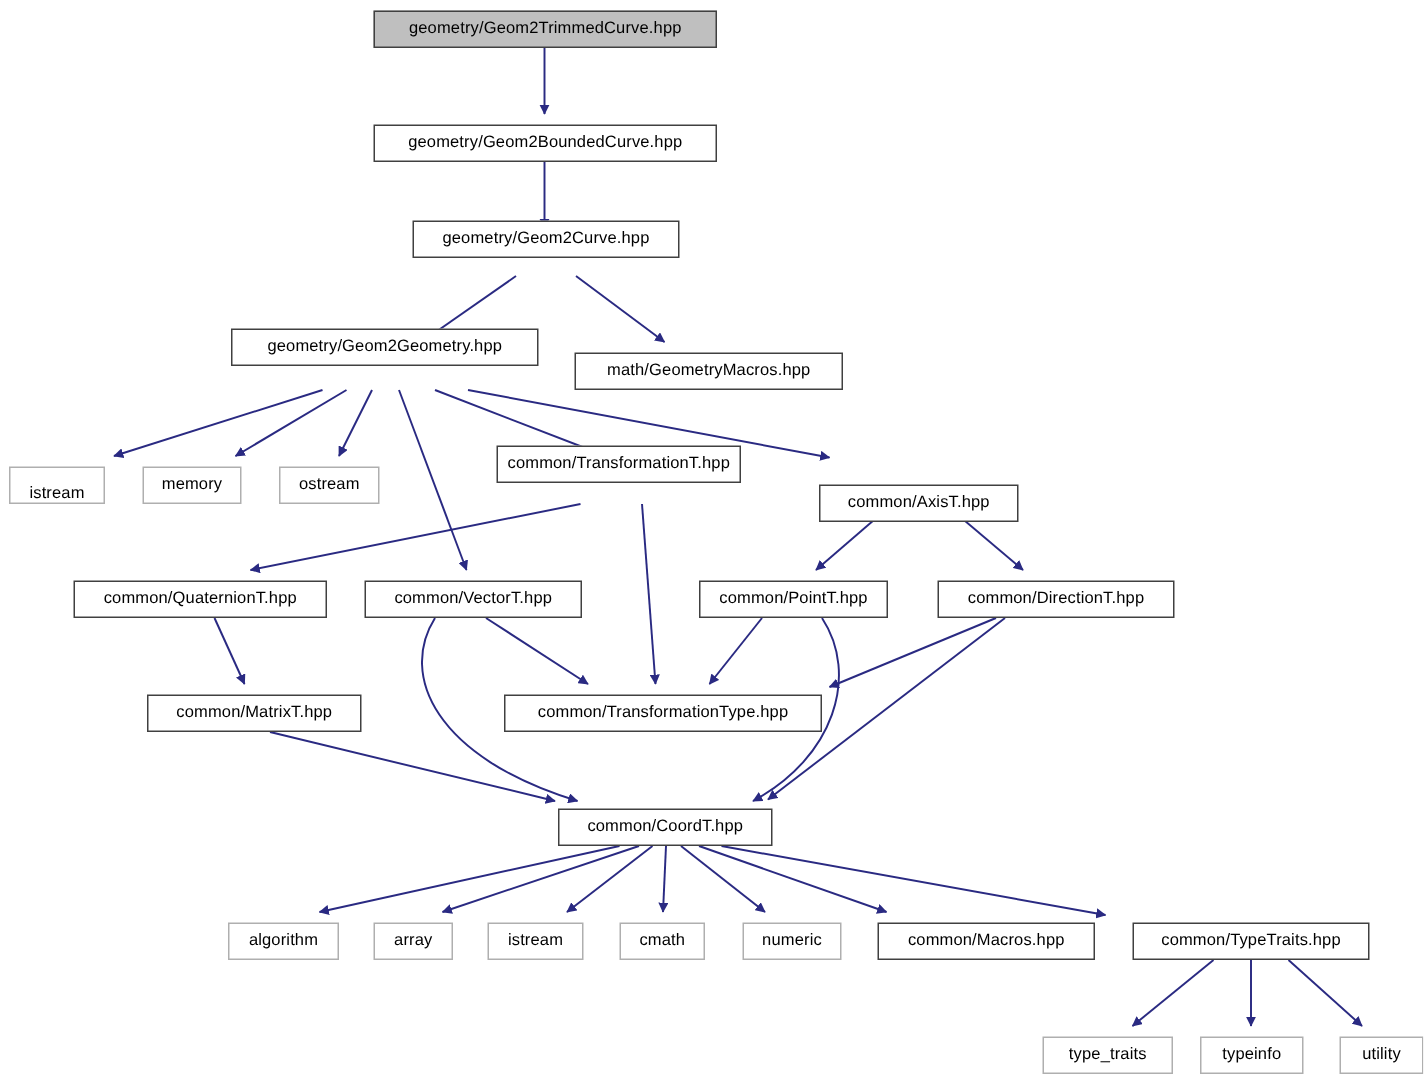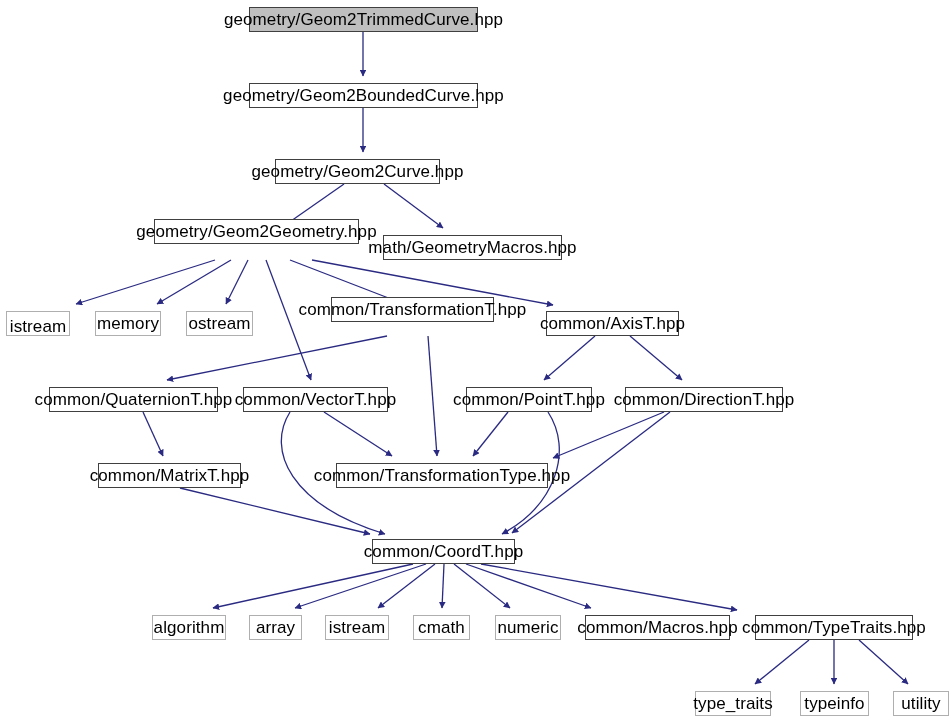--- a/index.html
+++ b/index.html
@@ -24,21 +24,21 @@
     height: 723px;
     pointer-events: none;
   }
   .node {
     position: absolute;
     box-sizing: border-box;
     display: flex;
     align-items: center;
     justify-content: center;
     white-space: nowrap;
-    font-size: 17px;
+    font-size: 11px;
     line-height: 1;
     color: #000000;
     background: #ffffff;
     border: 1px solid #afafaf;
     height: 25px;
     letter-spacing: 0.1px;
     cursor: default;
   }
   .node.project {
     border: 1px solid #404040;
@@ -96,42 +96,42 @@
       <path d="M 834,640 L 834,684" fill="none" stroke="#2a2a82" stroke-width="1.3" marker-end="url(#arrowhead)"></path>
       <path d="M 859,640 L 908,684" fill="none" stroke="#2a2a82" stroke-width="1.3" marker-end="url(#arrowhead)"></path>
     </svg>
   <div id="nodes-layer">
       <div class="node root project" style="left: 249px; top: 7px; width: 229px;">
         <span class="node-label">geometry/Geom2TrimmedCurve.hpp</span>
       </div>
       <div class="node project" style="left: 249px; top: 83px; width: 229px;">
         <span class="node-label">geometry/Geom2BoundedCurve.hpp</span>
       </div>
-      <div class="node project" style="left: 275px; top: 159px; width: 165px;">
+      <div class="node project" style="left: 275px; top: 147px; width: 178px;">
         <span class="node-label">geometry/Geom2Curve.hpp</span>
       </div>
       <div class="node project" style="left: 154px; top: 219px; width: 205px;">
         <span class="node-label">geometry/Geom2Geometry.hpp</span>
       </div>
       <div class="node project" style="left: 383px; top: 235px; width: 179px;">
         <span class="node-label">math/GeometryMacros.hpp</span>
       </div>
       <div class="node system" style="left: 6px; top: 311px; width: 64px; align-items: flex-end;">
         <span class="node-label">istream</span>
       </div>
       <div class="node system" style="left: 95px; top: 311px; width: 66px;">
         <span class="node-label">memory</span>
       </div>
       <div class="node system" style="left: 186px; top: 311px; width: 67px;">
         <span class="node-label">ostream</span>
       </div>
       <div class="node project" style="left: 331px; top: 297px; width: 163px;">
         <span class="node-label">common/TransformationT.hpp</span>
       </div>
-      <div class="node project" style="left: 546px; top: 311px; width: 133px;">
+      <div class="node project" style="left: 546px; top: 323px; width: 133px;">
         <span class="node-label">common/AxisT.hpp</span>
       </div>
       <div class="node project" style="left: 49px; top: 387px; width: 169px;">
         <span class="node-label">common/QuaternionT.hpp</span>
       </div>
       <div class="node project" style="left: 243px; top: 387px; width: 145px;">
         <span class="node-label">common/VectorT.hpp</span>
       </div>
       <div class="node project" style="left: 466px; top: 387px; width: 126px;">
         <span class="node-label">common/PointT.hpp</span>
@@ -162,21 +162,21 @@
       </div>
       <div class="node system" style="left: 495px; top: 615px; width: 66px;">
         <span class="node-label">numeric</span>
       </div>
       <div class="node project" style="left: 585px; top: 615px; width: 145px;">
         <span class="node-label">common/Macros.hpp</span>
       </div>
       <div class="node project" style="left: 755px; top: 615px; width: 158px;">
         <span class="node-label">common/TypeTraits.hpp</span>
       </div>
-      <div class="node system" style="left: 695px; top: 691px; width: 76px;">
+      <div class="node system" style="left: 695px; top: 691px; width: 87px;">
         <span class="node-label">type_traits</span>
       </div>
       <div class="node system" style="left: 800px; top: 691px; width: 69px;">
         <span class="node-label">typeinfo</span>
       </div>
       <div class="node system" style="left: 893px; top: 691px; width: 56px;">
         <span class="node-label">utility</span>
       </div>
     </div>
 </div>

